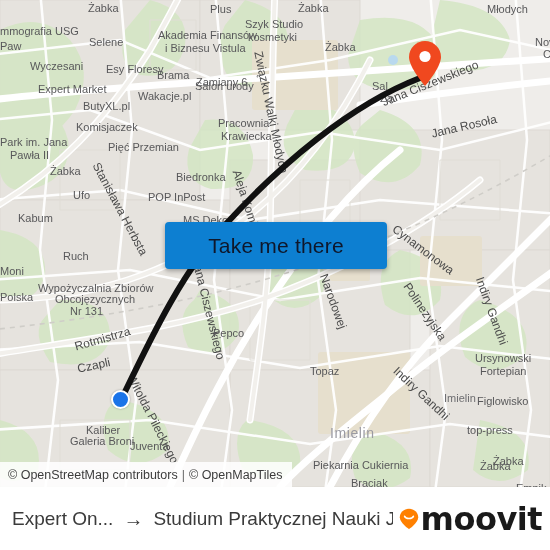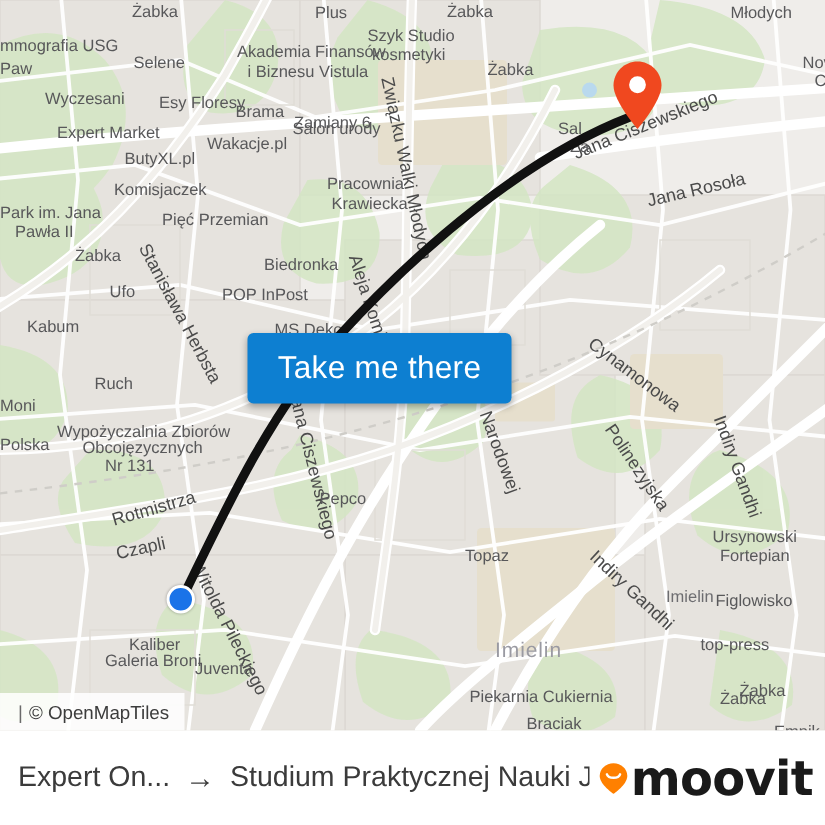--- a/index.html
+++ b/index.html
@@ -54,25 +54,25 @@
   #dest-pin {
     position: absolute;
     left: 408px; top: 40px;
     width: 34px; height: 47px;
   }
 
   
   #take-me-there {
     position: absolute;
     left: 165px; top: 222px;
-    width: 176px; height: 47px;
+    width: 222px; height: 47px;
     background: #0d7fd1;
     border: none;
     border-radius: 4px;
-    color: #ffffff;
+    color: #0f172a;
     font-family: "Liberation Sans", sans-serif;
     font-size: 21px;
     letter-spacing: .2px;
     cursor: pointer;
     box-shadow: 0 2px 5px rgba(0,0,0,.32);
     display: flex;
     align-items: center;
     justify-content: center;
   }
 
@@ -332,20 +332,21 @@
     <svg id="dest-pin" viewBox="0 0 34 47">
       <path d="M17 1 C 8.2 1 1 8.2 1 17 C 1 27.5 17 46 17 46 C 17 46 33 27.5 33 17 C 33 8.2 25.8 1 17 1 Z" fill="#f0481f"></path>
       <circle cx="17" cy="16.5" r="5.6" fill="#ffffff"></circle>
     </svg>
 
     <button id="take-me-there">
       <span>Take me there</span>
     </button>
 
     <div id="attribution">
+      <span>© OpenStreetMap contributors</span>
       <span class="sep">|</span>
       <span>© OpenMapTiles</span>
     </div>
   </div>
 
   <div id="footer">
     <div id="route-summary">
       <span id="origin-name">Expert On...</span>
       <span id="arrow-icon">→</span>
       <span id="dest-name">Studium Praktycznej Nauki Języków...</span>

